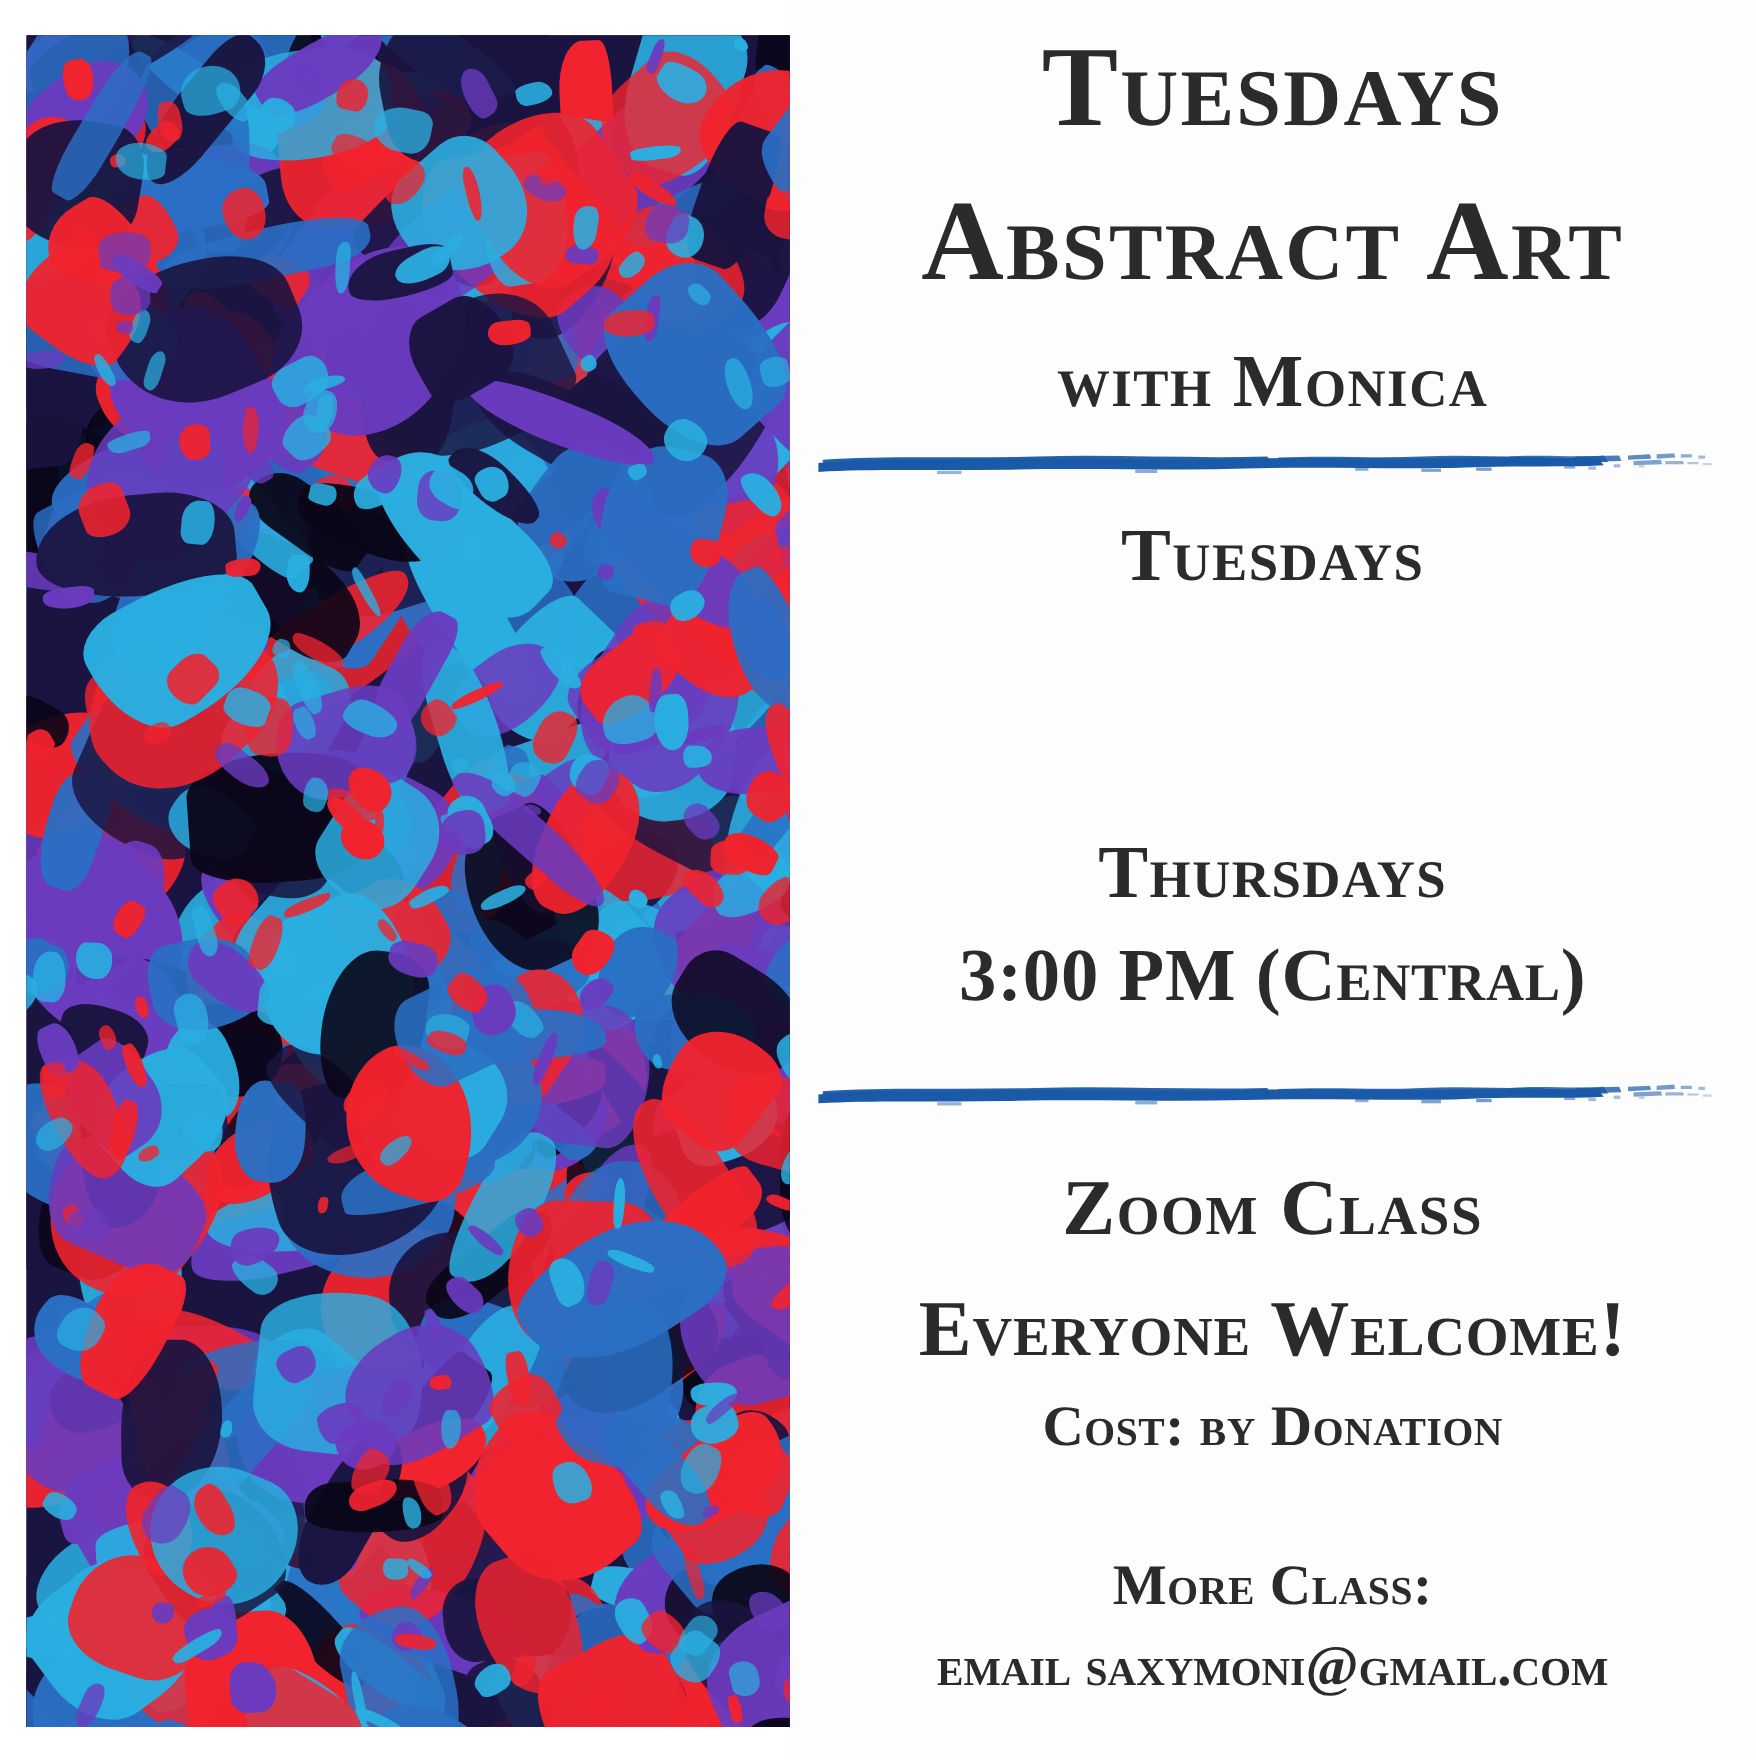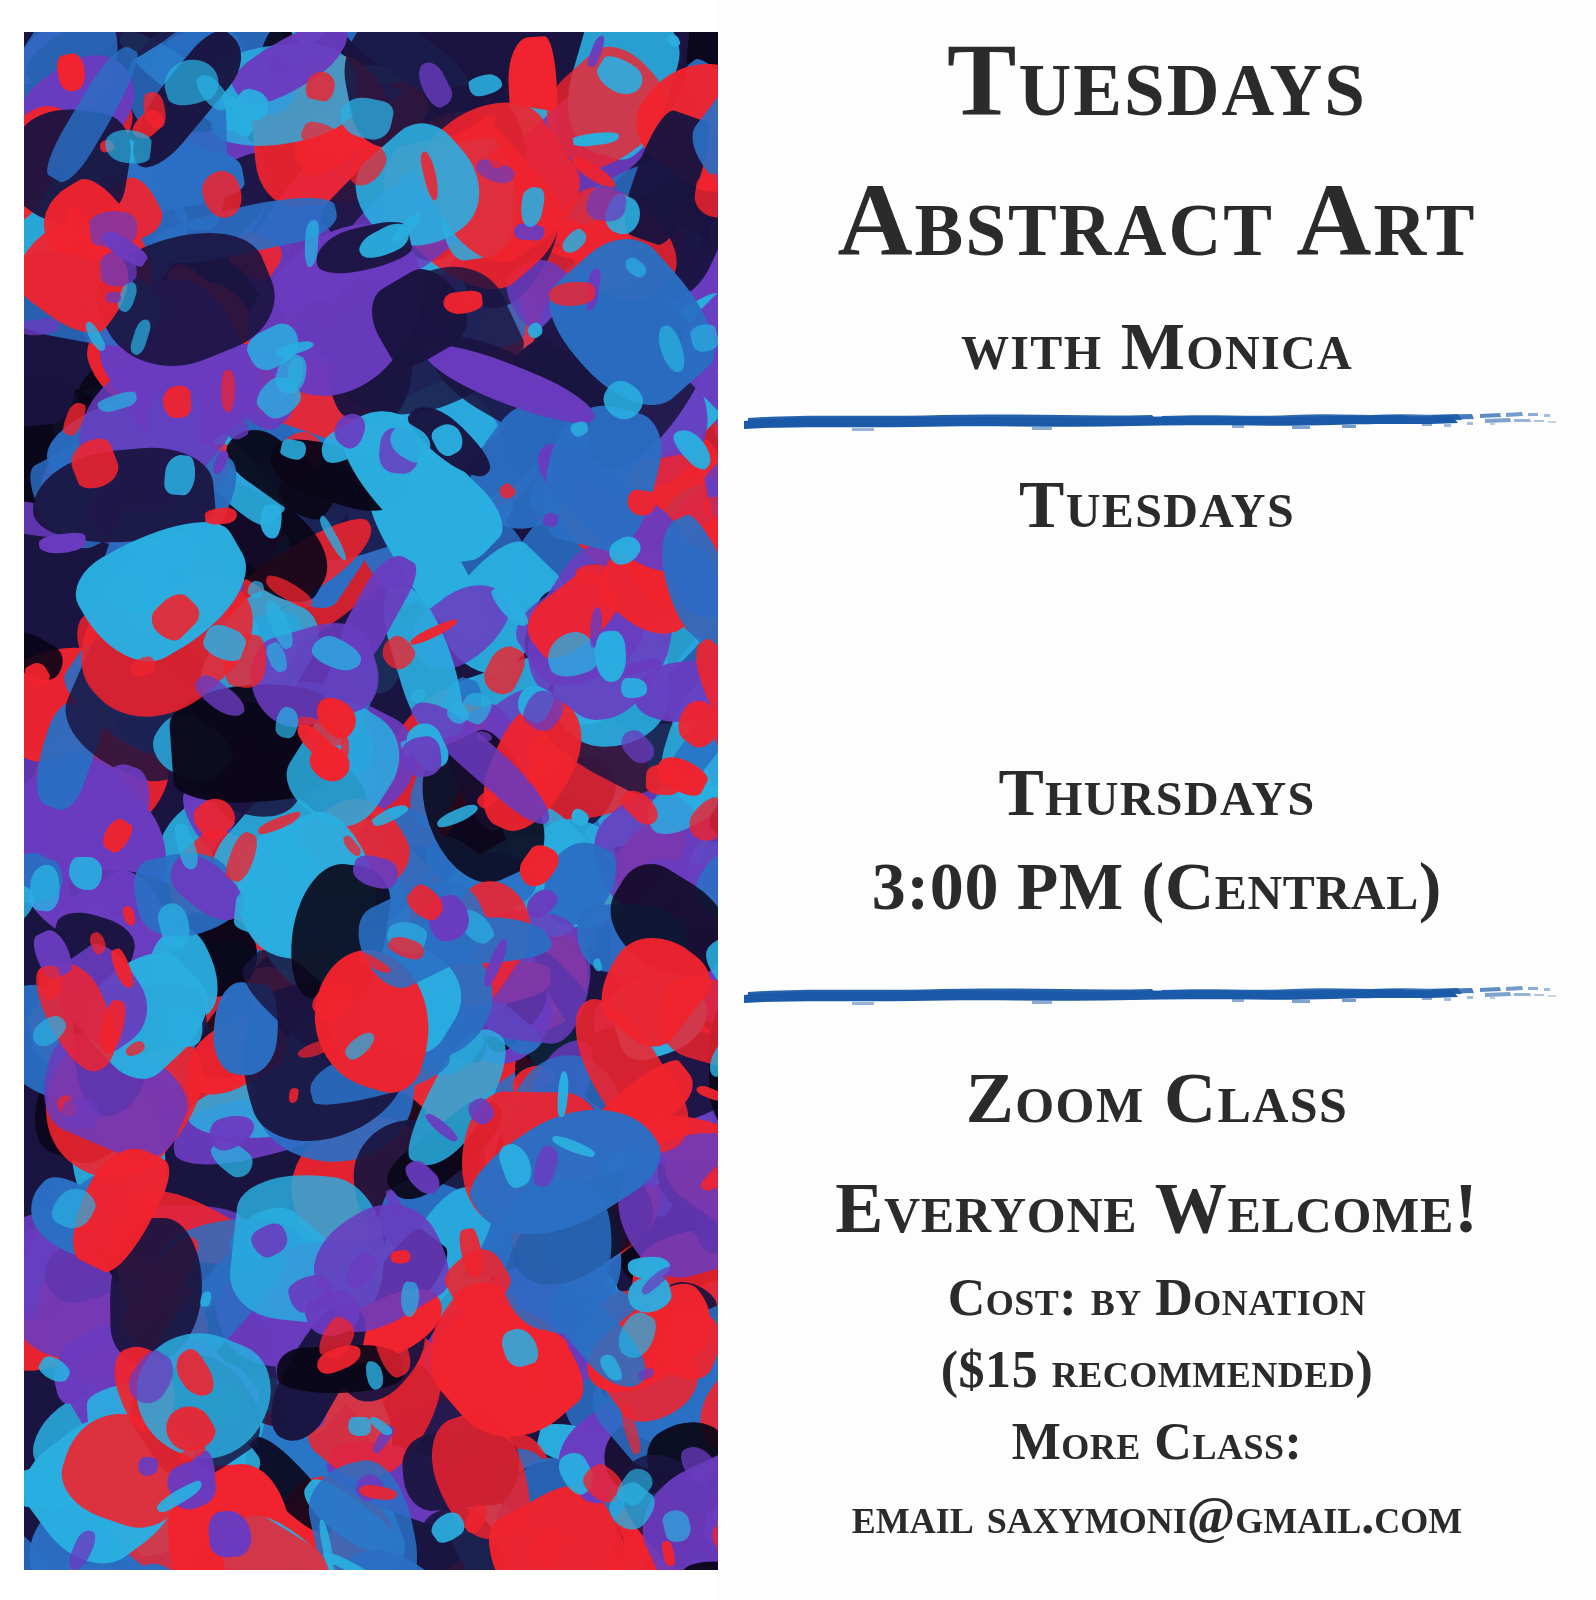--- a/index.html
+++ b/index.html
@@ -1023,18 +1023,17 @@
           <rect x="500" y="21" width="12" height="3" opacity="0.5"></rect>
           <rect x="300" y="23" width="20" height="3" opacity="0.5"></rect>
           <rect x="120" y="24" width="22" height="3" opacity="0.45"></rect>
         </g>
       </svg>
     </div>
 
     <div class="txt zoomline">Zoom Class</div>
     <div class="txt welcome">Everyone Welcome!</div>
     <div class="txt cost">Cost: by Donation</div>
-    <div class="txt recommend">($15 recommended)</div>
     <div class="txt moreinfo">More Class:</div>
     <div class="txt email">email saxymoni@gmail.com</div>
 
   </div>
 </div>
 
 </body></html>

